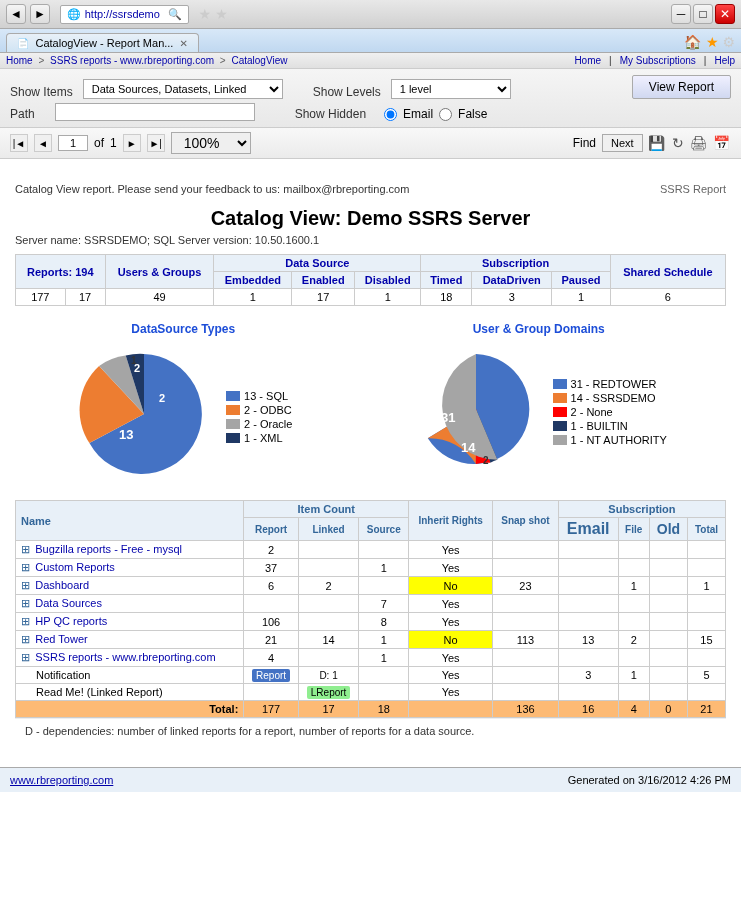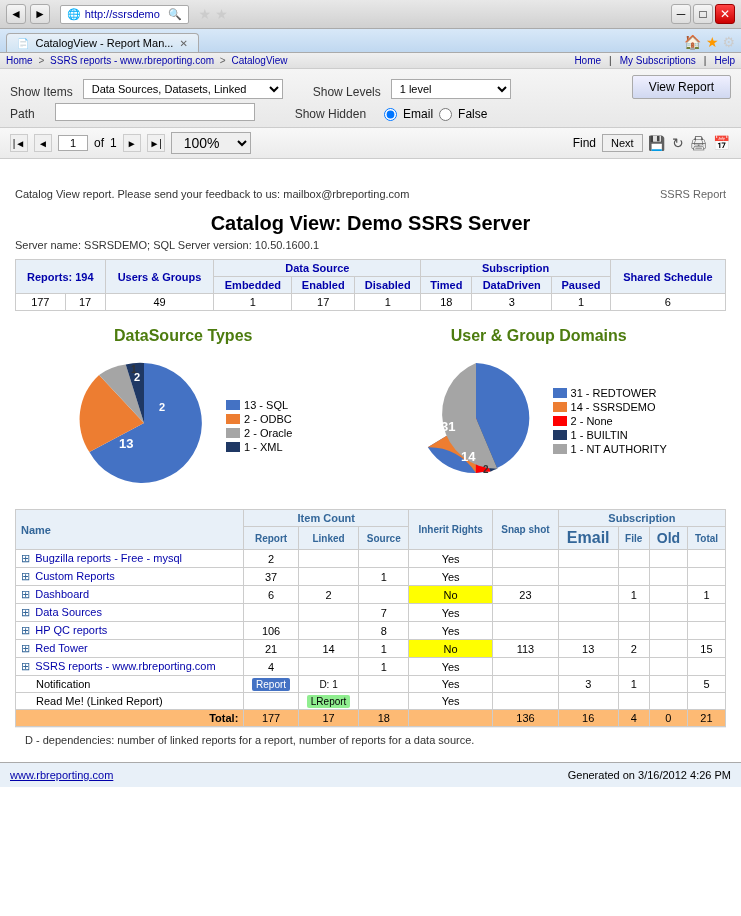--- a/index.html
+++ b/index.html
@@ -142,23 +142,22 @@
       border: 1px solid #aaa;
       background: #f0f0f0;
       padding: 2px 8px;
       font-size: 11px;
       cursor: pointer;
     }
     .pag-icon { font-size: 14px; color: #555; cursor: pointer; }
     
     
     .report-content {
-      padding: 10px 15px;
+      padding: 24px 15px;
       background: #fff;
-      margin-top: 19px;
     }
     .report-header-note { font-size: 11px; color: #333; margin-bottom: 4px; }
     .report-title { text-align: center; font-size: 20px; font-weight: bold; margin: 8px 0 4px; }
     .server-info { font-size: 11px; color: #333; margin-bottom: 8px; }
     
     
     .data-table { width: 100%; border-collapse: collapse; font-size: 11px; margin-bottom: 16px; }
     .data-table th, .data-table td {
       border: 1px solid #ccc;
       padding: 2px 6px;
@@ -167,21 +166,21 @@
     .data-table th { background: #e8f0f8; color: #00a; }
     
     
     .charts-section {
       display: flex;
       justify-content: space-around;
       margin: 16px 0;
       align-items: flex-start;
     }
     .chart-container { text-align: center; }
-    .chart-title { font-weight: bold; font-size: 16px; margin-bottom: 8px; color: #4d7c0f; }
+    .chart-title { font-weight: bold; font-size: 12px; margin-bottom: 8px; color: #1d4ed8; }
     
     
     .legend { text-align: left; font-size: 11px; margin-top: 8px; }
     .legend-item { display: flex; align-items: center; gap: 4px; margin-bottom: 2px; }
     .legend-color { width: 14px; height: 10px; display: inline-block; }
     
     
     .detail-table { width: 100%; border-collapse: collapse; font-size: 11px; }
     .detail-table th, .detail-table td {
       border: 1px solid #ccc;

